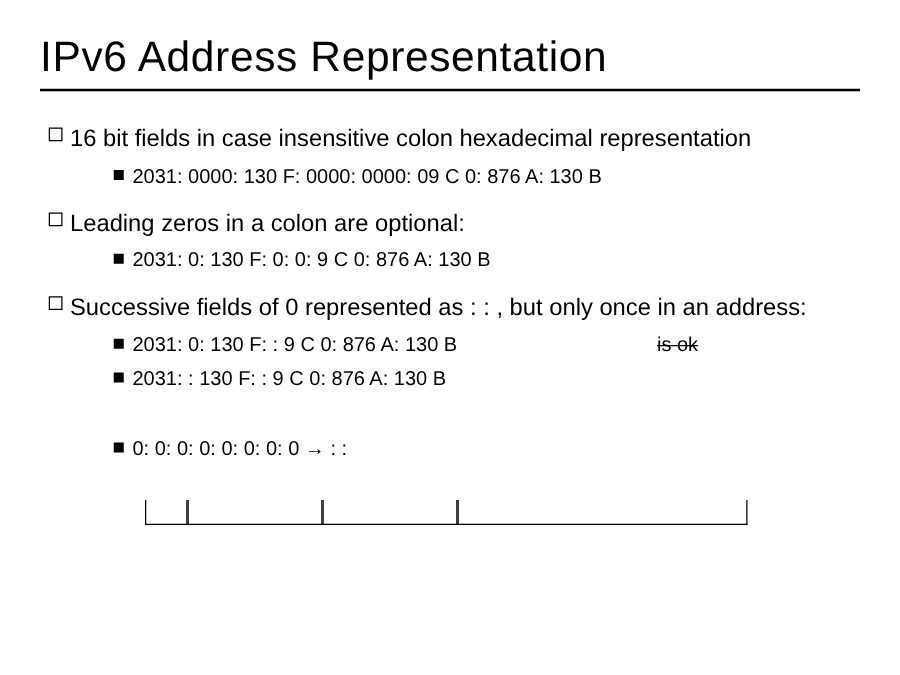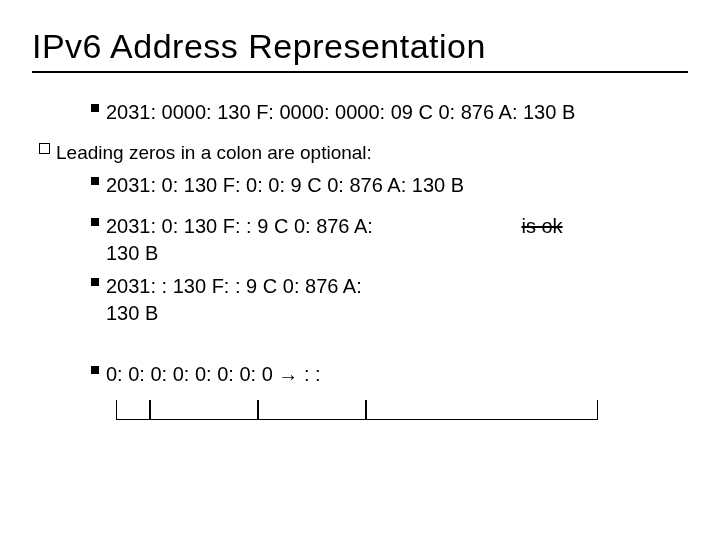--- a/index.html
+++ b/index.html
@@ -9,21 +9,21 @@
   .title-rule { border: none; border-top: 2.5px solid #000; margin-top: 6px; margin-bottom: 26px; }
 
   .level1 { display: flex; align-items: flex-start; margin-bottom: 4px; font-size: 19px; line-height: 1.35; }
   .level1 .bullet { flex: 0 0 24px; display: flex; justify-content: center; padding-top: 3px; }
   .level1 .bullet span { display: inline-block; width: 11px; height: 11px; border: 1.5px solid #000; }
   .level1 .text { flex: 1; }
 
   .sub { margin-left: 52px; margin-top: 6px; margin-bottom: 14px; }
   .sub.tight { margin-bottom: 10px; }
 
-  .level2 { display: flex; align-items: flex-start; margin-bottom: 6px; font-size: 20px; line-height: 1.35; }
+  .level2 { display: flex; align-items: flex-start; margin-bottom: 6px; font-size: 16px; line-height: 1.35; }
   .level2 .bullet { flex: 0 0 22px; display: flex; justify-content: center; padding-top: 5px; }
   .level2 .bullet span { display: inline-block; width: 8px; height: 8px; background: #000; }
   .level2 .txt1 { flex: 0 0 290px; }
   .level2 .txt1w { flex: 1; }
   .level2 .txt2 { flex: 1; }
 
   .strike { text-decoration: line-through; text-align: center; }
 
   .connector {
     position: absolute;
@@ -39,20 +39,26 @@
   .sub-after-arrows { margin-top: 34px; }
 </style>
 </head>
 <body>
 
 <div class="slide">
 
   <div class="title">IPv6 Address Representation</div>
   <hr class="title-rule">
 
+  <div class="level1">
+    <div class="bullet">
+        <span></span>
+      </div>
+    <div class="text">16 bit fields in case insensitive colon hexadecimal representation</div>
+  </div>
   <div class="sub">
     <div class="level2">
       <div class="bullet">
           <span></span>
         </div>
       <div class="txt1w">2031: 0000: 130 F: 0000: 0000: 09 C 0: 876 A: 130 B</div>
     </div>
   </div>
 
   <div class="level1">
@@ -63,20 +69,26 @@
   </div>
   <div class="sub">
     <div class="level2">
       <div class="bullet">
           <span></span>
         </div>
       <div class="txt1w">2031: 0: 130 F: 0: 0: 9 C 0: 876 A: 130 B</div>
     </div>
   </div>
 
+  <div class="level1">
+    <div class="bullet">
+        <span></span>
+      </div>
+    <div class="text">Successive fields of 0 represented as : : , but only once in an address:</div>
+  </div>
   <div class="sub tight">
     <div class="level2">
       <div class="bullet">
           <span></span>
         </div>
       <div class="txt1">2031: 0: 130 F: : 9 C 0: 876 A: 130 B</div>
       <div class="txt2 strike">is ok</div>
     </div>
     <div class="level2">
       <div class="bullet">

